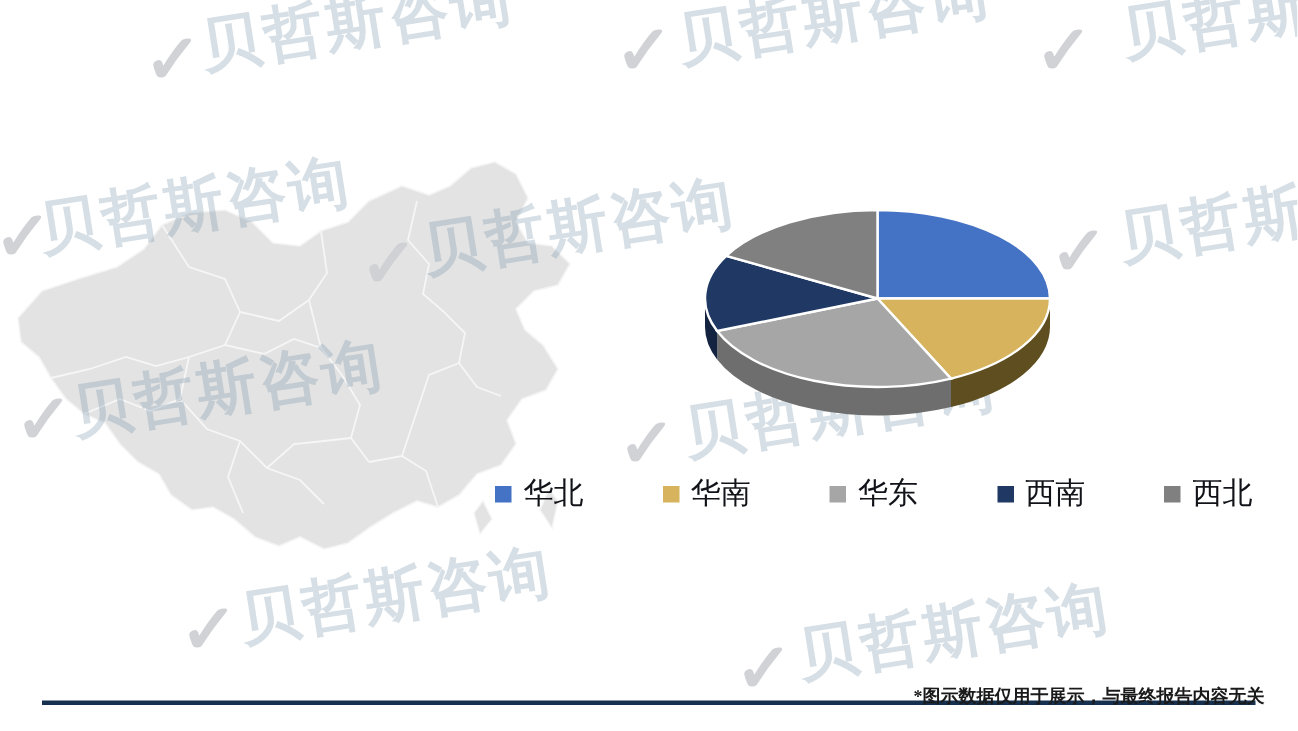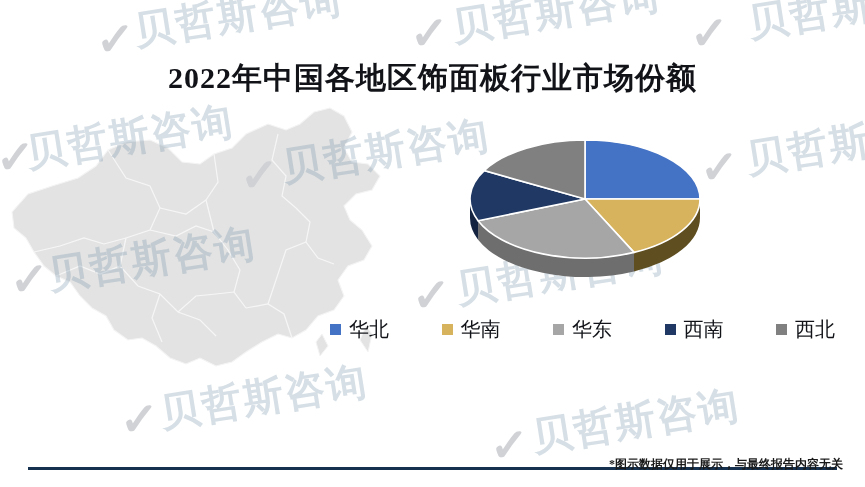--- a/index.html
+++ b/index.html
@@ -125,21 +125,20 @@
     <div class="wm" style="left:744px;top:-4px;font-size:40px;transform:rotate(-9deg);">贝哲斯咨询</div>
     <div class="wm" style="left:22px;top:126px;font-size:40px;transform:rotate(-9deg);">贝哲斯咨询</div>
     <div class="wm" style="left:278px;top:140px;font-size:40px;transform:rotate(-9deg);">贝哲斯咨询</div>
     <div class="wm" style="left:742px;top:132px;font-size:40px;transform:rotate(-9deg);">贝哲斯咨询</div>
     <div class="wm" style="left:44px;top:248px;font-size:40px;transform:rotate(-9deg);">贝哲斯咨询</div>
     <div class="wm" style="left:452px;top:262px;font-size:40px;transform:rotate(-9deg);">贝哲斯咨询</div>
     <div class="wm" style="left:156px;top:386px;font-size:40px;transform:rotate(-9deg);">贝哲斯咨询</div>
     <div class="wm" style="left:528px;top:410px;font-size:40px;transform:rotate(-9deg);">贝哲斯咨询</div>
   </div>
 
-  <div class="title">2022年中国各地区饰面板行业市场份额</div>
 
   <div class="chart-wrap">
     <svg viewBox="0 0 265 160" aria-hidden="true">
 
       <g></g>
 
       <g transform="translate(0,0)">
           <path d="M 245.0,59.0 A 115,59 0 0 1 179.0,112.4 L 179.0,131.4 A 115,59 0 0 0 245.0,78.0 Z" fill="#5E4E20"></path>
           <path d="M 179.0,112.4 A 115,59 0 0 1 23.1,80.7 L 23.1,99.7 A 115,59 0 0 0 179.0,131.4 Z" fill="#6E6E6E"></path>
           <path d="M 23.1,80.7 A 115,59 0 0 1 15.0,59.0 L 15.0,78.0 A 115,59 0 0 0 23.1,99.7 Z" fill="#132340"></path>

